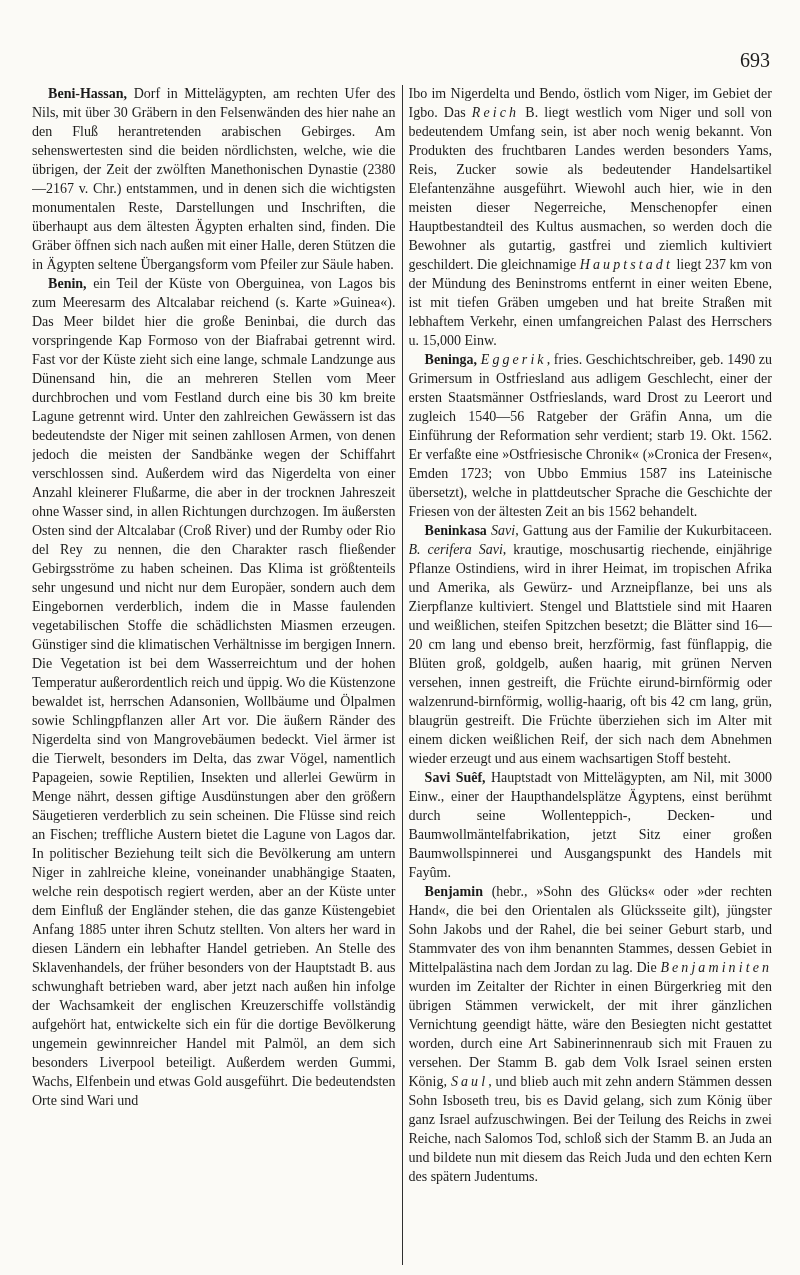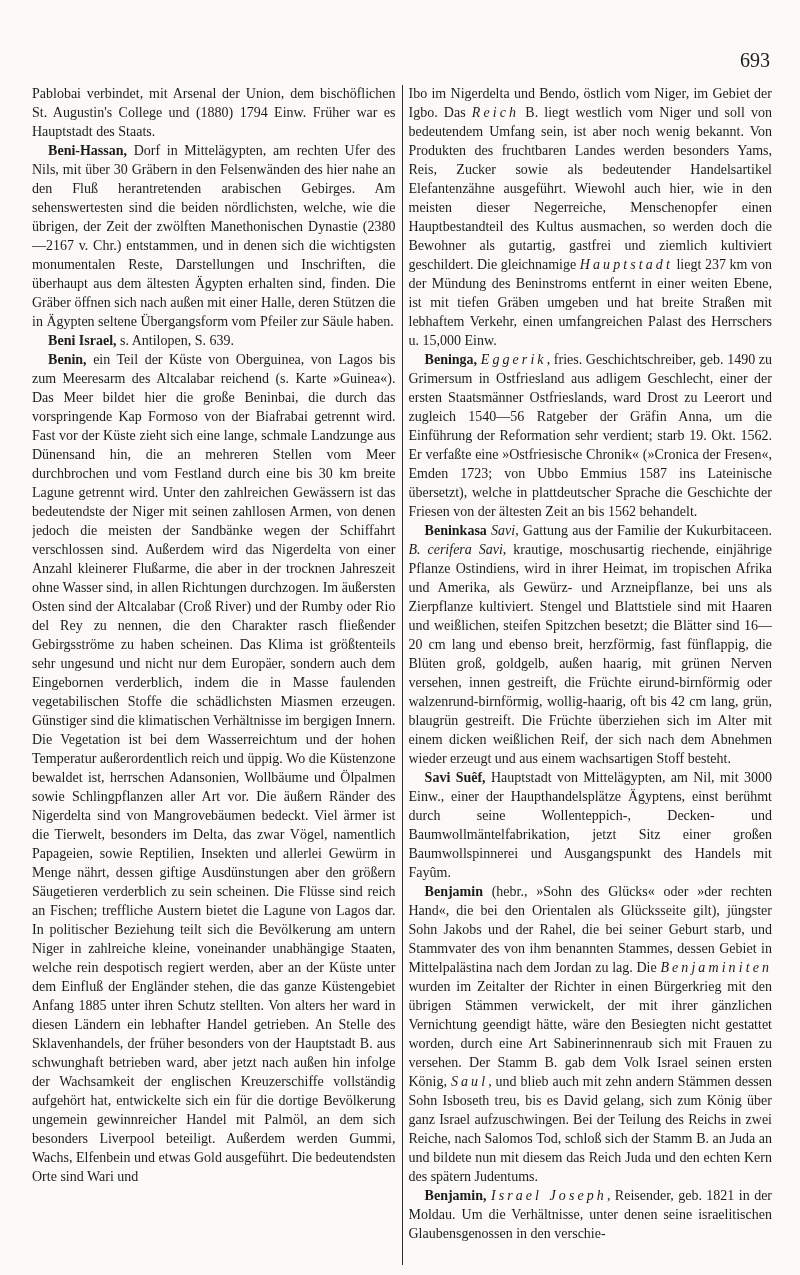--- a/index.html
+++ b/index.html
@@ -66,28 +66,25 @@
 </style>
 </head>
 <body>
 
 <div class="page">
   <div class="header">
     <div class="page-number">693</div>
   </div>
   <div class="columns">
     <div class="column">
-        <p class="para"><span class="seg-plain">Pablobai verbindet, mit Arsenal der Union, dem bischöflichen St. Augustin's College und (1880) 1794 Einw. Früher war es Hauptstadt des Staats.</span></p>
         <p class="para indent"><span class="seg-bold">Beni-Hassan,</span><span class="seg-plain"> Dorf in Mittelägypten, am rechten Ufer des Nils, mit über 30 Gräbern in den Felsenwänden des hier nahe an den Fluß herantretenden arabischen Gebirges. Am sehenswertesten sind die beiden nördlichsten, welche, wie die übrigen, der Zeit der zwölften Manethonischen Dynastie (2380—2167 v. Chr.) entstammen, und in denen sich die wichtigsten monumentalen Reste, Darstellungen und Inschriften, die überhaupt aus dem ältesten Ägypten erhalten sind, finden. Die Gräber öffnen sich nach außen mit einer Halle, deren Stützen die in Ägypten seltene Übergangsform vom Pfeiler zur Säule haben.</span></p>
-        <p class="para indent"><span class="seg-bold">Beni Israel,</span><span class="seg-plain"> s. Antilopen, S. 639.</span></p>
         <p class="para indent"><span class="seg-bold">Benin,</span><span class="seg-plain"> ein Teil der Küste von Oberguinea, von Lagos bis zum Meeresarm des Altcalabar reichend (s. Karte »Guinea«). Das Meer bildet hier die große Beninbai, die durch das vorspringende Kap Formoso von der Biafrabai getrennt wird. Fast vor der Küste zieht sich eine lange, schmale Landzunge aus Dünensand hin, die an mehreren Stellen vom Meer durchbrochen und vom Festland durch eine bis 30 km breite Lagune getrennt wird. Unter den zahlreichen Gewässern ist das bedeutendste der Niger mit seinen zahllosen Armen, von denen jedoch die meisten der Sandbänke wegen der Schiffahrt verschlossen sind. Außerdem wird das Nigerdelta von einer Anzahl kleinerer Flußarme, die aber in der trocknen Jahreszeit ohne Wasser sind, in allen Richtungen durchzogen. Im äußersten Osten sind der Altcalabar (Croß River) und der Rumby oder Rio del Rey zu nennen, die den Charakter rasch fließender Gebirgsströme zu haben scheinen. Das Klima ist größtenteils sehr ungesund und nicht nur dem Europäer, sondern auch dem Eingebornen verderblich, indem die in Masse faulenden vegetabilischen Stoffe die schädlichsten Miasmen erzeugen. Günstiger sind die klimatischen Verhältnisse im bergigen Innern. Die Vegetation ist bei dem Wasserreichtum und der hohen Temperatur außerordentlich reich und üppig. Wo die Küstenzone bewaldet ist, herrschen Adansonien, Wollbäume und Ölpalmen sowie Schlingpflanzen aller Art vor. Die äußern Ränder des Nigerdelta sind von Mangrovebäumen bedeckt. Viel ärmer ist die Tierwelt, besonders im Delta, das zwar Vögel, namentlich Papageien, sowie Reptilien, Insekten und allerlei Gewürm in Menge nährt, dessen giftige Ausdünstungen aber den größern Säugetieren verderblich zu sein scheinen. Die Flüsse sind reich an Fischen; treffliche Austern bietet die Lagune von Lagos dar. In politischer Beziehung teilt sich die Bevölkerung am untern Niger in zahlreiche kleine, voneinander unabhängige Staaten, welche rein despotisch regiert werden, aber an der Küste unter dem Einfluß der Engländer stehen, die das ganze Küstengebiet Anfang 1885 unter ihren Schutz stellten. Von alters her ward in diesen Ländern ein lebhafter Handel getrieben. An Stelle des Sklavenhandels, der früher besonders von der Hauptstadt B. aus schwunghaft betrieben ward, aber jetzt nach außen hin infolge der Wachsamkeit der englischen Kreuzerschiffe vollständig aufgehört hat, entwickelte sich ein für die dortige Bevölkerung ungemein gewinnreicher Handel mit Palmöl, an dem sich besonders Liverpool beteiligt. Außerdem werden Gummi, Wachs, Elfenbein und etwas Gold ausgeführt. Die bedeutendsten Orte sind Wari und</span></p>
       </div>
     <div class="divider"></div>
     <div class="column">
         <p class="para"><span class="seg-plain">Ibo im Nigerdelta und Bendo, östlich vom Niger, im Gebiet der Igbo. Das </span><span class="seg-spaced">Reich</span><span class="seg-plain"> B. liegt westlich vom Niger und soll von bedeutendem Umfang sein, ist aber noch wenig bekannt. Von Produkten des fruchtbaren Landes werden besonders Yams, Reis, Zucker sowie als bedeutender Handelsartikel Elefantenzähne ausgeführt. Wiewohl auch hier, wie in den meisten dieser Negerreiche, Menschenopfer einen Hauptbestandteil des Kultus ausmachen, so werden doch die Bewohner als gutartig, gastfrei und ziemlich kultiviert geschildert. Die gleichnamige </span><span class="seg-spaced">Hauptstadt</span><span class="seg-plain"> liegt 237 km von der Mündung des Beninstroms entfernt in einer weiten Ebene, ist mit tiefen Gräben umgeben und hat breite Straßen mit lebhaftem Verkehr, einen umfangreichen Palast des Herrschers u. 15,000 Einw.</span></p>
         <p class="para indent"><span class="seg-bold">Beninga,</span><span class="seg-plain"> </span><span class="seg-spaced">Eggerik</span><span class="seg-plain">, fries. Geschichtschreiber, geb. 1490 zu Grimersum in Ostfriesland aus adligem Geschlecht, einer der ersten Staatsmänner Ostfrieslands, ward Drost zu Leerort und zugleich 1540—56 Ratgeber der Gräfin Anna, um die Einführung der Reformation sehr verdient; starb 19. Okt. 1562. Er verfaßte eine »Ostfriesische Chronik« (»Cronica der Fresen«, Emden 1723; von Ubbo Emmius 1587 ins Lateinische übersetzt), welche in plattdeutscher Sprache die Geschichte der Friesen von der ältesten Zeit an bis 1562 behandelt.</span></p>
         <p class="para indent"><span class="seg-bold">Beninkasa</span><span class="seg-plain"> </span><span class="seg-italic">Savi</span><span class="seg-plain">, Gattung aus der Familie der Kukurbitaceen. </span><span class="seg-italic">B. cerifera Savi</span><span class="seg-plain">, krautige, moschusartig riechende, einjährige Pflanze Ostindiens, wird in ihrer Heimat, im tropischen Afrika und Amerika, als Gewürz- und Arzneipflanze, bei uns als Zierpflanze kultiviert. Stengel und Blattstiele sind mit Haaren und weißlichen, steifen Spitzchen besetzt; die Blätter sind 16—20 cm lang und ebenso breit, herzförmig, fast fünflappig, die Blüten groß, goldgelb, außen haarig, mit grünen Nerven versehen, innen gestreift, die Früchte eirund-birnförmig oder walzenrund-birnförmig, wollig-haarig, oft bis 42 cm lang, grün, blaugrün gestreift. Die Früchte überziehen sich im Alter mit einem dicken weißlichen Reif, der sich nach dem Abnehmen wieder erzeugt und aus einem wachsartigen Stoff besteht.</span></p>
         <p class="para indent"><span class="seg-bold">Savi Suêf,</span><span class="seg-plain"> Hauptstadt von Mittelägypten, am Nil, mit 3000 Einw., einer der Haupthandelsplätze Ägyptens, einst berühmt durch seine Wollenteppich-, Decken- und Baumwollmäntelfabrikation, jetzt Sitz einer großen Baumwollspinnerei und Ausgangspunkt des Handels mit Fayûm.</span></p>
         <p class="para indent"><span class="seg-bold">Benjamin</span><span class="seg-plain"> (hebr., »Sohn des Glücks« oder »der rechten Hand«, die bei den Orientalen als Glücksseite gilt), jüngster Sohn Jakobs und der Rahel, die bei seiner Geburt starb, und Stammvater des von ihm benannten Stammes, dessen Gebiet in Mittelpalästina nach dem Jordan zu lag. Die </span><span class="seg-spaced">Benjaminiten</span><span class="seg-plain"> wurden im Zeitalter der Richter in einen Bürgerkrieg mit den übrigen Stämmen verwickelt, der mit ihrer gänzlichen Vernichtung geendigt hätte, wäre den Besiegten nicht gestattet worden, durch eine Art Sabinerinnenraub sich mit Frauen zu versehen. Der Stamm B. gab dem Volk Israel seinen ersten König, </span><span class="seg-spaced">Saul</span><span class="seg-plain">, und blieb auch mit zehn andern Stämmen dessen Sohn Isboseth treu, bis es David gelang, sich zum König über ganz Israel aufzuschwingen. Bei der Teilung des Reichs in zwei Reiche, nach Salomos Tod, schloß sich der Stamm B. an Juda an und bildete nun mit diesem das Reich Juda und den echten Kern des spätern Judentums.</span></p>
-        <p class="para indent"><span class="seg-bold">Benjamin,</span><span class="seg-plain"> </span><span class="seg-spaced">Israel Joseph</span><span class="seg-plain">, Reisender, geb. 1821 in der Moldau. Um die Verhältnisse, unter denen seine israelitischen Glaubensgenossen in den verschie-</span></p>
       </div>
   </div>
 </div>
 
 </body></html>

